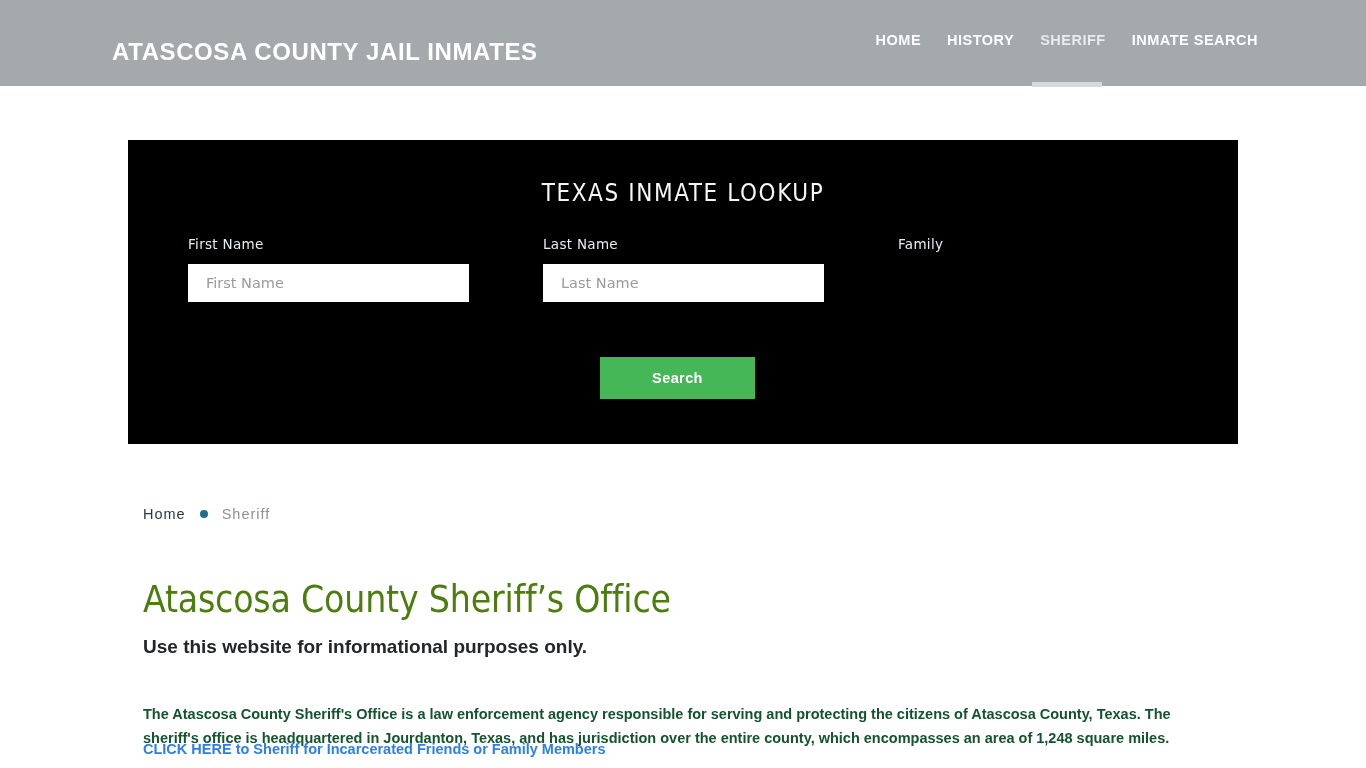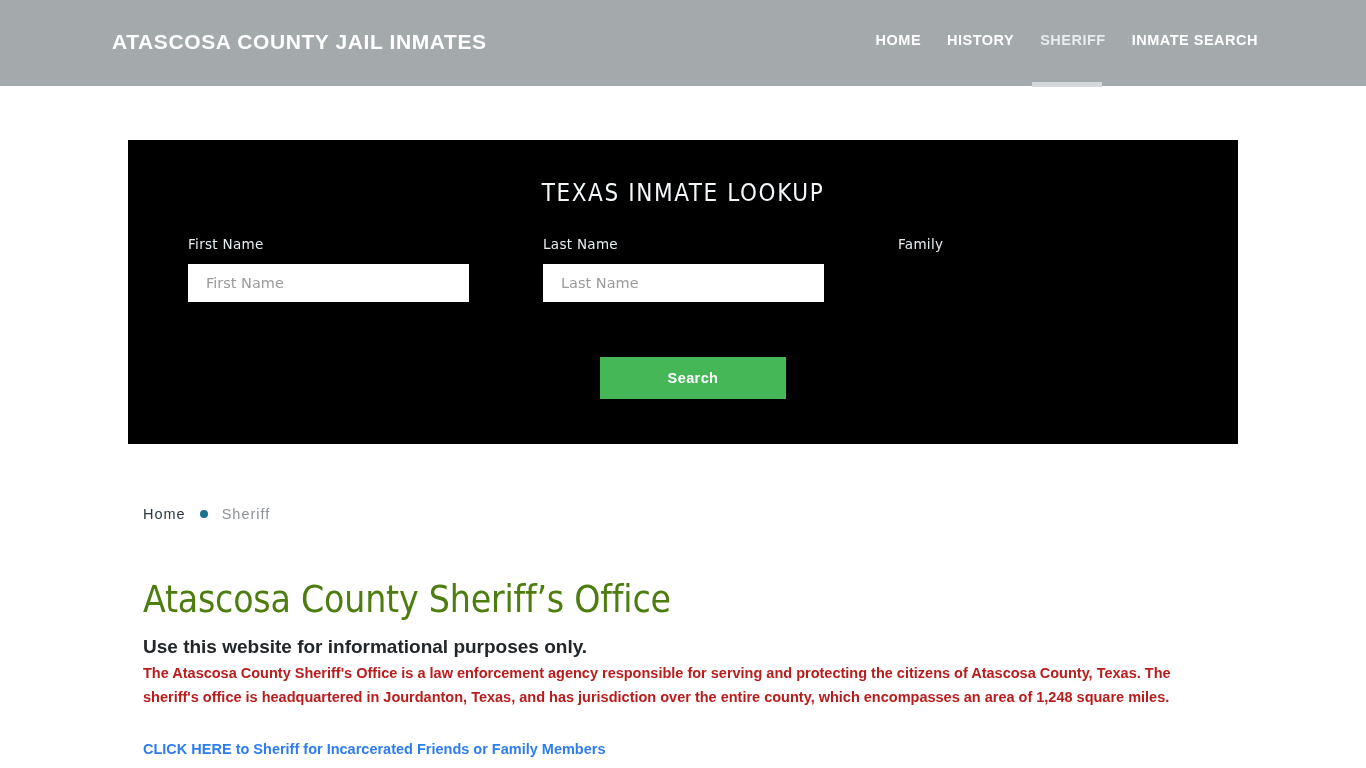--- a/index.html
+++ b/index.html
@@ -18,23 +18,23 @@
     position: relative;
     width: 1366px;
     height: 86px;
     background: #a4a9ac;
     display: flex;
     align-items: center;
   }
   .site-title {
     position: absolute;
     left: 112px;
-    top: 30px;
+    top: 38px;
     color: #ffffff;
-    font-size: 21px;
+    font-size: 24px;
     font-weight: bold;
     letter-spacing: 0.6px;
     text-transform: uppercase;
     font-family: "Liberation Sans", sans-serif;
     white-space: nowrap;
   }
   .main-nav {
     position: absolute;
     right: 108px;
     top: 32px;
@@ -109,21 +109,21 @@
     padding: 0 18px;
     font-size: 14.5px;
     color: #2e4a58;
     font-family: "DejaVu Sans", sans-serif;
   }
   .field-input::placeholder { color: #9b9b9b; opacity: 1; }
   .search-button {
     position: absolute;
     left: 472px;
     top: 217px;
-    width: 186px;
+    width: 155px;
     height: 42px;
     background: #46b757;
     border: 0;
     color: #ffffff;
     font-size: 14.5px;
     font-weight: bold;
     letter-spacing: 0.4px;
     cursor: pointer;
     font-family: "Liberation Sans", sans-serif;
   }
@@ -172,27 +172,27 @@
     margin: 0;
     width: 1080px;
     font-size: 19px;
     font-weight: bold;
     color: #222629;
     font-family: "Liberation Sans", sans-serif;
   }
   .body-text {
     position: absolute;
     left: 143px;
-    top: 661px;
+    top: 702px;
     margin: 0;
     width: 1072px;
     font-size: 14.5px;
     line-height: 24px;
     font-weight: bold;
-    color: #b91c1c;
+    color: #14532d;
     font-family: "Liberation Sans", sans-serif;
   }
   .cta-link {
     position: absolute;
     left: 143px;
     top: 741px;
     font-size: 14.5px;
     font-weight: bold;
     color: #2e7df0;
     text-decoration: none;

